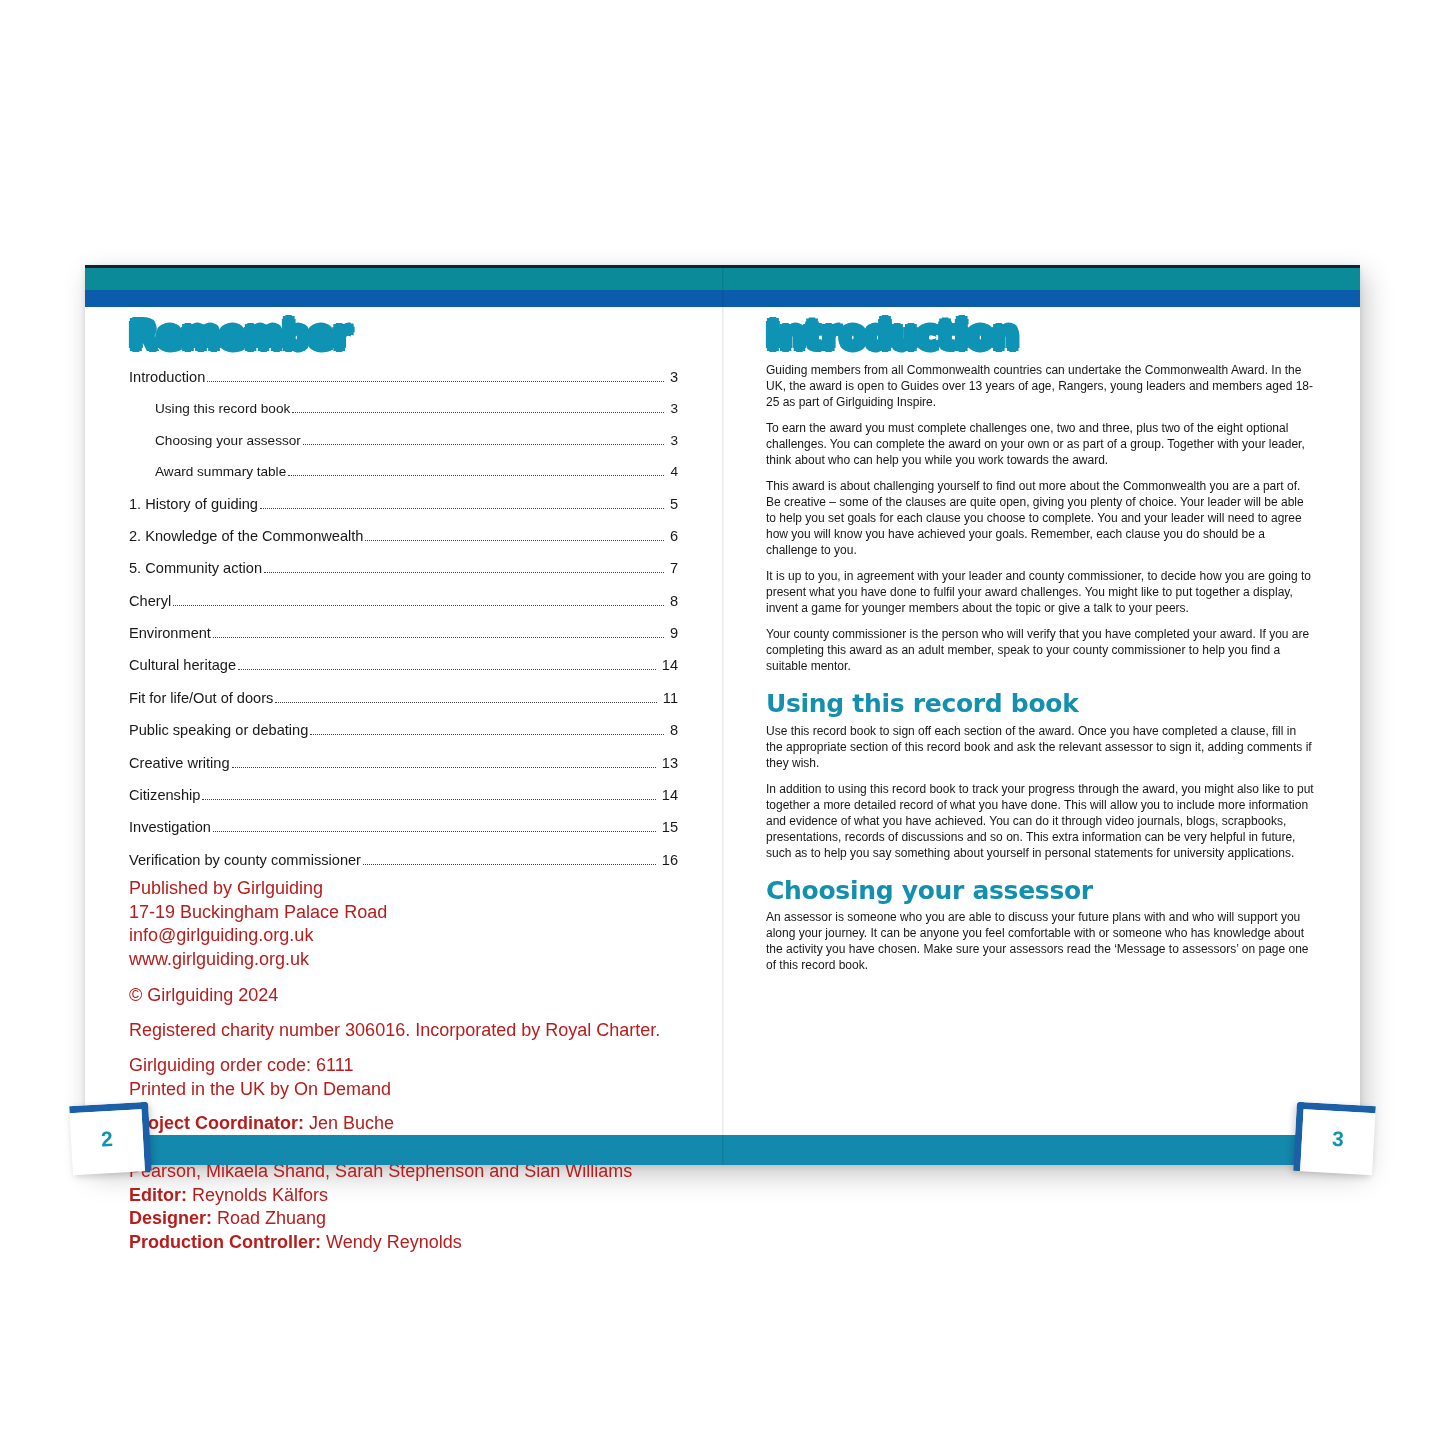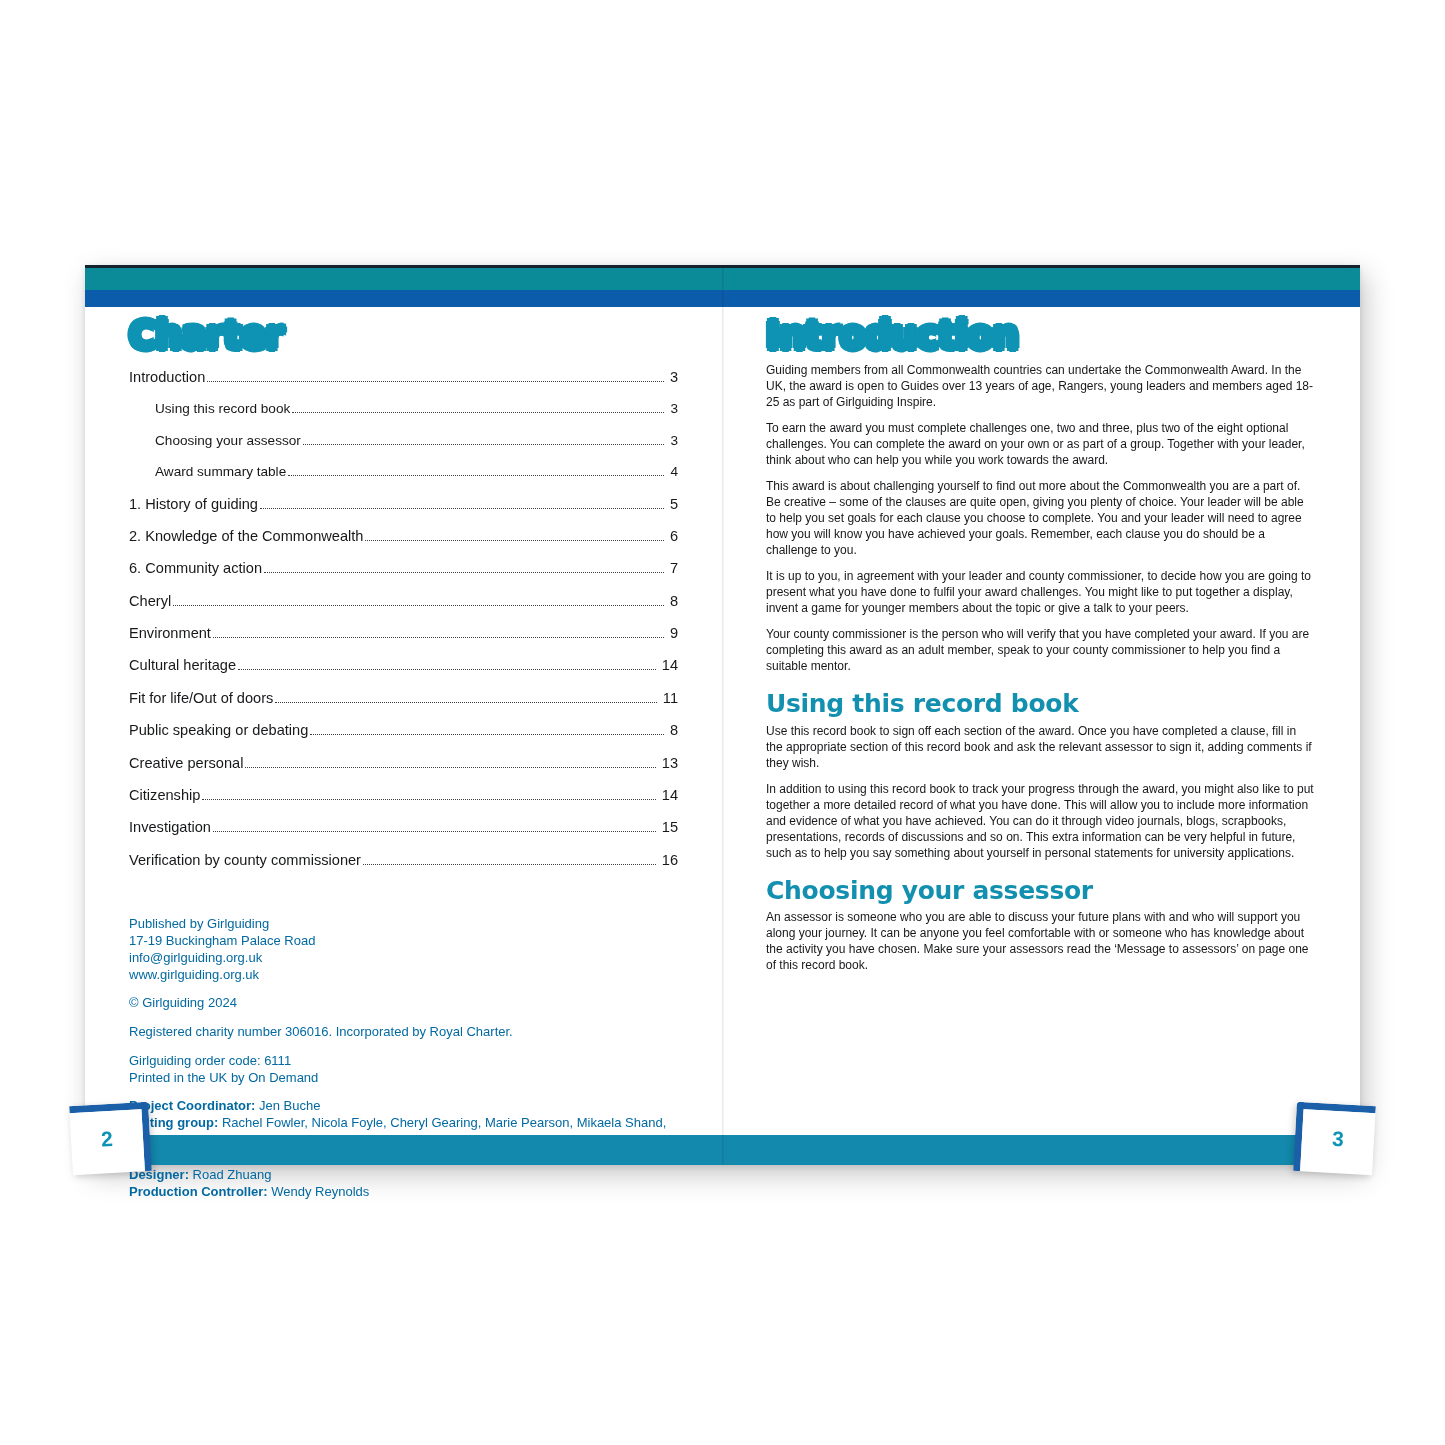--- a/index.html
+++ b/index.html
@@ -155,23 +155,22 @@
     flex: 1;
     border-bottom: 1.6px dotted #3a3c40;
     margin: 0 2px 4px 2px;
     min-width: 14px;
     height: 1px;
   }
   .toc-page { white-space: nowrap; padding-left: 4px; }
 
   
   .imprint {
-    margin-top: 38px;
-    font-size: 13px;
-    color: #0369a1;
+    font-size: 18px;
+    color: #b91c1c;
     line-height: 1.36;
   }
   .imprint p { margin: 0 0 11px 0; }
   .imprint .tight { margin-bottom: 11px; }
   .imprint .tight div { line-height: 1.32; }
   .imprint b { font-weight: bold; }
 
   
   .body-p {
     font-size: 12px;
@@ -200,21 +199,21 @@
     <div class="page" id="page-left">
 
       <div class="band-wrap">
         <div class="band-dark"></div>
         <div class="band-teal"></div>
         <div class="band-blue"></div>
       </div>
 
       <div class="content">
 
-        <h1 class="display-heading">Charter</h1>
+        <h1 class="display-heading">Remember</h1>
 
         <div class="toc" id="toc-list">
             <div class="toc-row">
               <span class="toc-label">Introduction</span>
               <span class="toc-dots"></span>
               <span class="toc-page">3</span>
             </div>
             <div class="toc-row sub">
               <span class="toc-label">Using this record book</span>
               <span class="toc-dots"></span>
@@ -234,21 +233,21 @@
               <span class="toc-label">1. History of guiding</span>
               <span class="toc-dots"></span>
               <span class="toc-page">5</span>
             </div>
             <div class="toc-row">
               <span class="toc-label">2. Knowledge of the Commonwealth</span>
               <span class="toc-dots"></span>
               <span class="toc-page">6</span>
             </div>
             <div class="toc-row">
-              <span class="toc-label">6. Community action</span>
+              <span class="toc-label">5. Community action</span>
               <span class="toc-dots"></span>
               <span class="toc-page">7</span>
             </div>
             <div class="toc-row">
               <span class="toc-label">Cheryl</span>
               <span class="toc-dots"></span>
               <span class="toc-page">8</span>
             </div>
             <div class="toc-row">
               <span class="toc-label">Environment</span>
@@ -264,21 +263,21 @@
               <span class="toc-label">Fit for life/Out of doors</span>
               <span class="toc-dots"></span>
               <span class="toc-page">11</span>
             </div>
             <div class="toc-row">
               <span class="toc-label">Public speaking or debating</span>
               <span class="toc-dots"></span>
               <span class="toc-page">8</span>
             </div>
             <div class="toc-row">
-              <span class="toc-label">Creative personal</span>
+              <span class="toc-label">Creative writing</span>
               <span class="toc-dots"></span>
               <span class="toc-page">13</span>
             </div>
             <div class="toc-row">
               <span class="toc-label">Citizenship</span>
               <span class="toc-dots"></span>
               <span class="toc-page">14</span>
             </div>
             <div class="toc-row">
               <span class="toc-label">Investigation</span>

